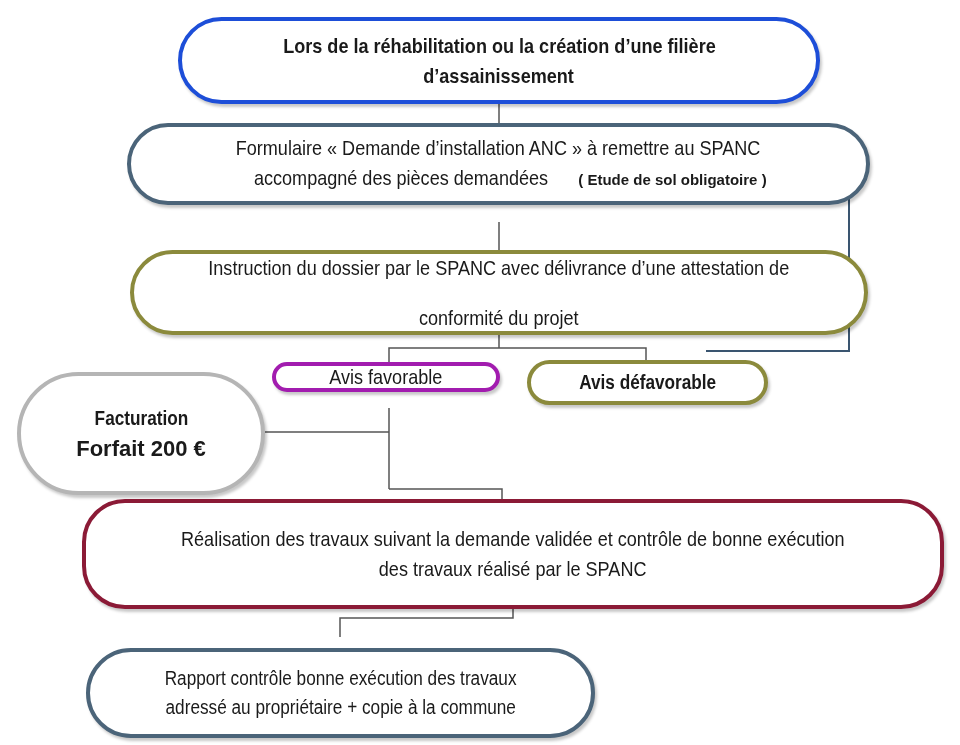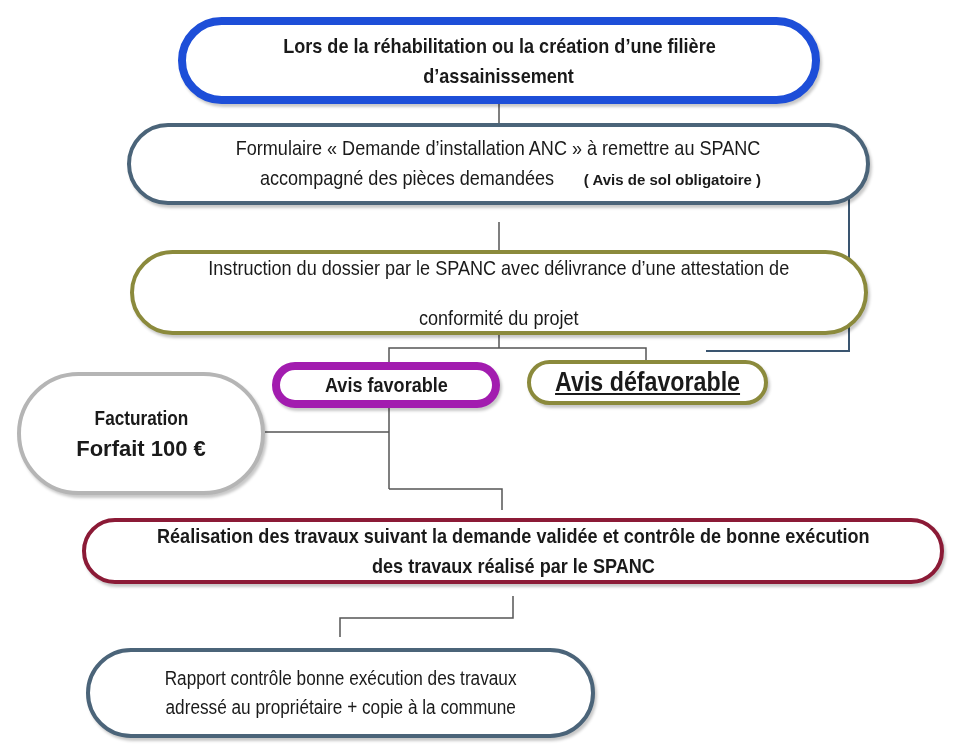--- a/index.html
+++ b/index.html
@@ -3,34 +3,34 @@
   <meta charset="utf-8">
   <style>
     html, body { margin: 0; padding: 0; background: #ffffff; }
     body { width: 960px; height: 745px; position: relative; overflow: hidden;
            font-family: "Liberation Sans", sans-serif; color: #1a1a1a; }
     .node { position: absolute; box-sizing: border-box; background: #fff;
             display: flex; flex-direction: column; align-items: center; justify-content: center;
             text-align: center; box-shadow: 2px 3px 3px rgba(0,0,0,0.22); }
     .line { display: block; white-space: nowrap; }
     .cond { transform: scaleX(0.86); transform-origin: center; }
-    #n1 { left: 178px; top: 17px; width: 642px; height: 87px; border: 8px solid #1d4ed8; border-radius: 44px;
+    #n1 { left: 178px; top: 17px; width: 642px; height: 87px; border: 4px solid #1d4ed8; border-radius: 44px;
           font-weight: bold; font-size: 21px; line-height: 30px; }
     #n2 { left: 127px; top: 123px; width: 743px; height: 82px; border: 4px solid #4b6479; border-radius: 42px;
           font-size: 21px; line-height: 30px; }
     #n3 { left: 130px; top: 250px; width: 738px; height: 85px; border: 4px solid #8b8a3c; border-radius: 43px;
           font-size: 21px; line-height: 30px; gap: 20px; }
-    #n4 { left: 272px; top: 362px; width: 228px; height: 46px; border: 8px solid #a21caf; border-radius: 23px;
-          font-weight: bold; font-size: 21px; }
+    #n4 { left: 272px; top: 362px; width: 228px; height: 30px; border: 4px solid #a21caf; border-radius: 23px;
+          font-weight: normal; font-size: 21px; }
     #n5 { left: 527px; top: 360px; width: 241px; height: 45px; border: 4px solid #8b8a3c; border-radius: 23px;
-          font-weight: bold; font-size: 27px; text-decoration: underline; }
+          font-weight: bold; font-size: 20px; }
     #n6 { left: 17px; top: 372px; width: 248px; height: 123px; border: 4px solid #b5b5b5; border-radius: 62px;
           font-weight: bold; }
-    #n7 { left: 82px; top: 518px; width: 862px; height: 66px; border: 4px solid #8b1a36; border-radius: 43px;
-          font-size: 21px; line-height: 30px; font-weight: bold; }
+    #n7 { left: 82px; top: 499px; width: 862px; height: 110px; border: 4px solid #8b1a36; border-radius: 43px;
+          font-size: 21px; line-height: 30px; }
     #n8 { left: 86px; top: 648px; width: 509px; height: 90px; border: 4px solid #4b6479; border-radius: 45px;
           font-size: 20px; line-height: 29px; text-align: right; }
     .bold-inline { font-weight: bold; font-size: 15px; }
     svg.connectors { position: absolute; left: 0; top: 0; }
   </style>
 </head>
 <body>
 
 <svg class="connectors" width="960" height="745">
 
@@ -55,40 +55,40 @@
 
 <div class="node" id="n1">
   <span class="line cond">Lors de la réhabilitation ou la création d’une filière</span>
   <span class="line cond">d’assainissement</span>
 </div>
 
 <div class="node" id="n2">
   <span class="line cond">Formulaire « Demande d’installation ANC » à remettre au SPANC</span>
   <span class="line">
     <span class="cond" style="display:inline-block">accompagné des pièces demandées</span>
-    <span class="bold-inline">( Avis de sol obligatoire )</span>
+    <span class="bold-inline">( Etude de sol obligatoire )</span>
   </span>
 </div>
 
 <div class="node" id="n3">
   <span class="line cond">Instruction du dossier par le SPANC  avec délivrance d’une attestation de</span>
   <span class="line cond">conformité du projet</span>
 </div>
 
 <div class="node" id="n4">
   <span class="line cond">Avis favorable</span>
 </div>
 
 <div class="node" id="n5">
   <span class="line cond">Avis défavorable</span>
 </div>
 
 <div class="node" id="n6">
   <span class="line cond" style="font-size:20px;line-height:30px">Facturation</span>
-  <span class="line" style="font-size:22px;line-height:32px">Forfait 100 €</span>
+  <span class="line" style="font-size:22px;line-height:32px">Forfait 200 €</span>
 </div>
 
 <div class="node" id="n7">
   <span class="line cond">Réalisation des travaux suivant la demande validée et contrôle de bonne exécution</span>
   <span class="line cond">des travaux réalisé par le SPANC</span>
 </div>
 
 <div class="node" id="n8">
   <span class="line cond">Rapport contrôle bonne exécution des travaux</span>
   <span class="line cond">adressé au propriétaire + copie à la commune</span>

